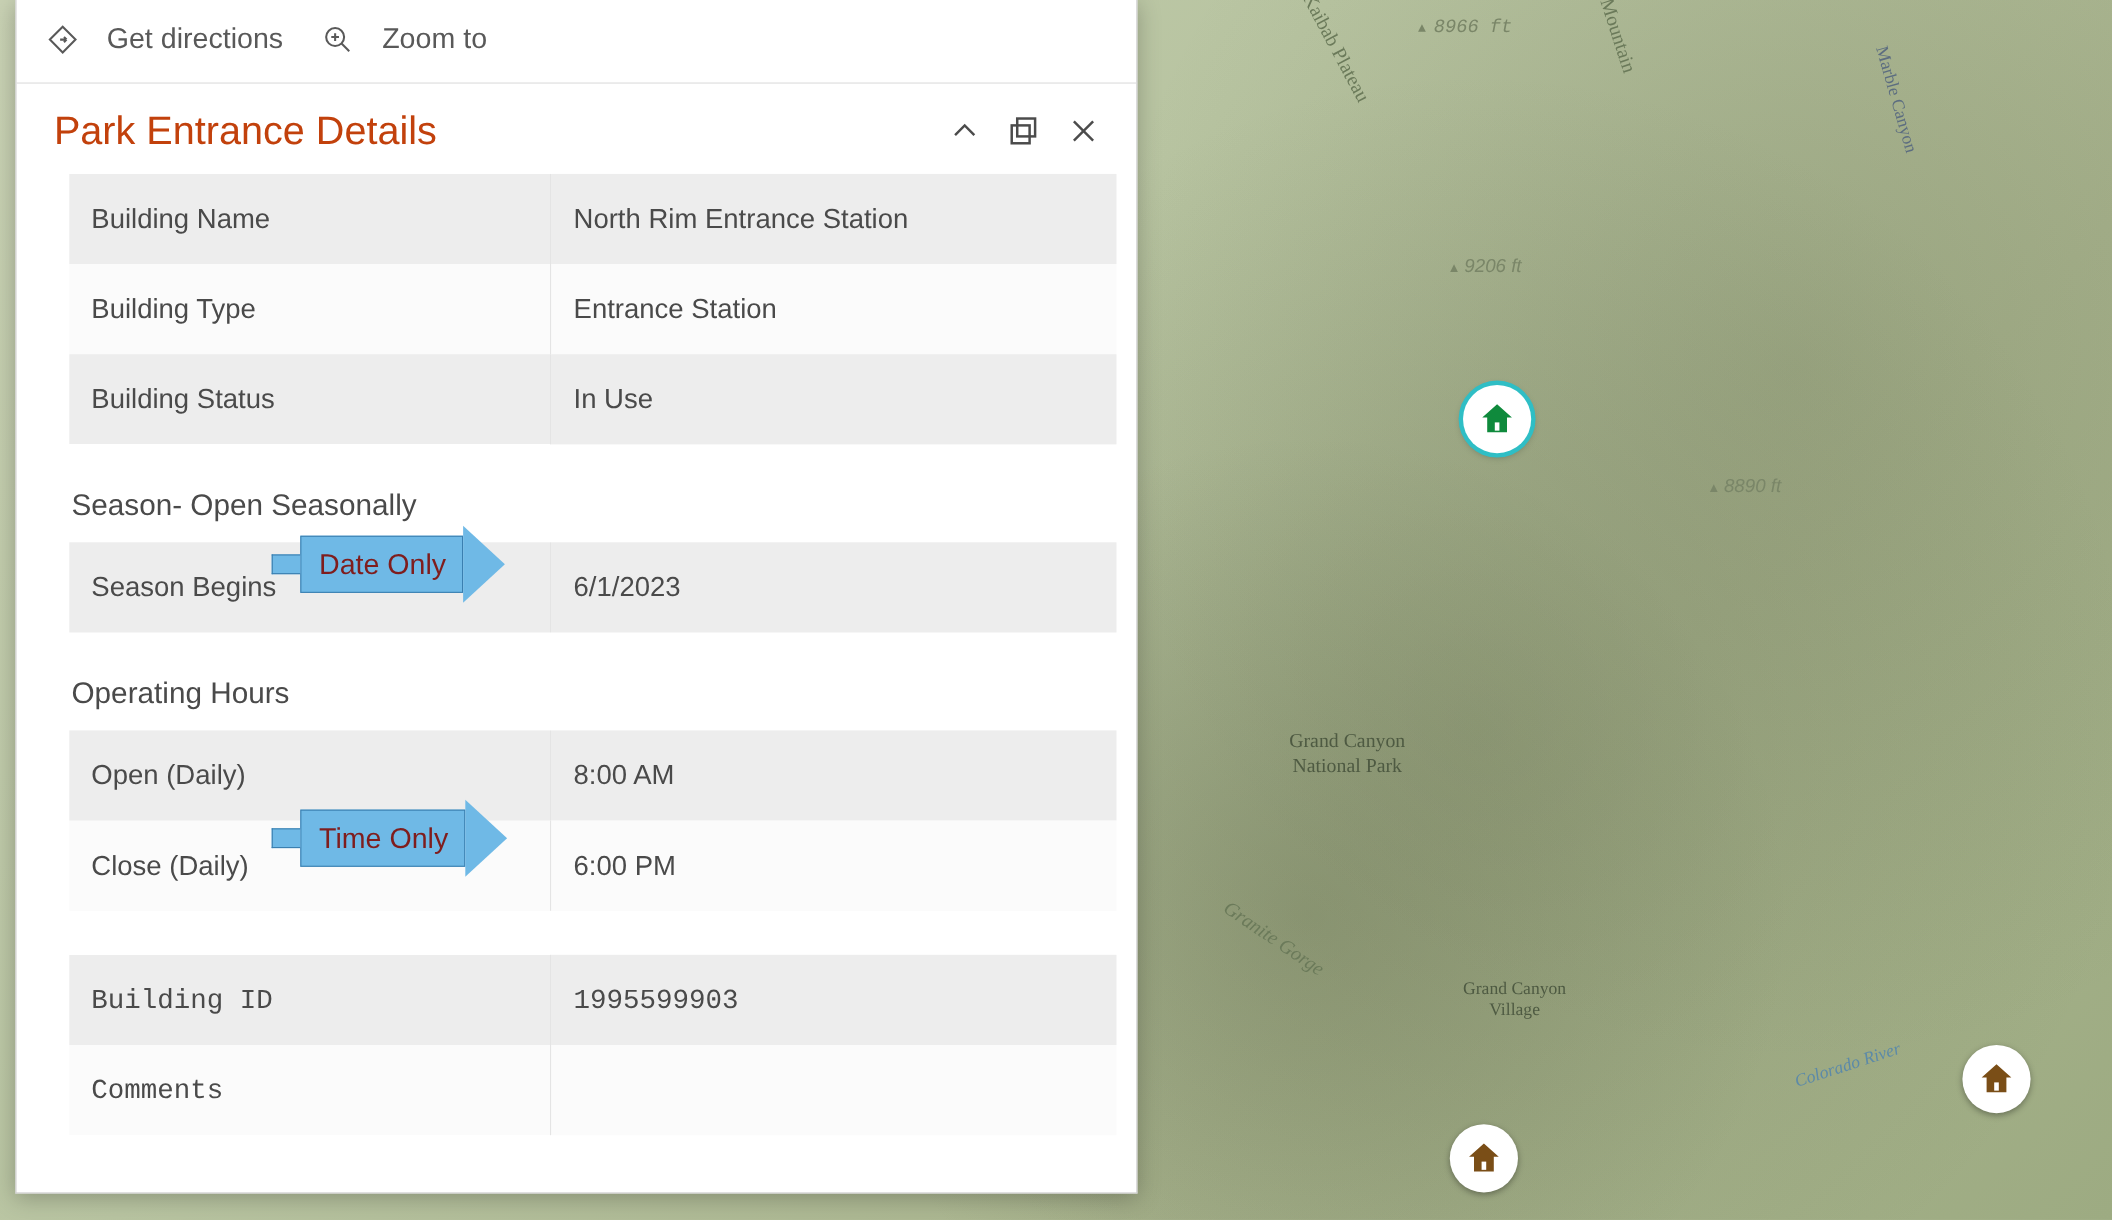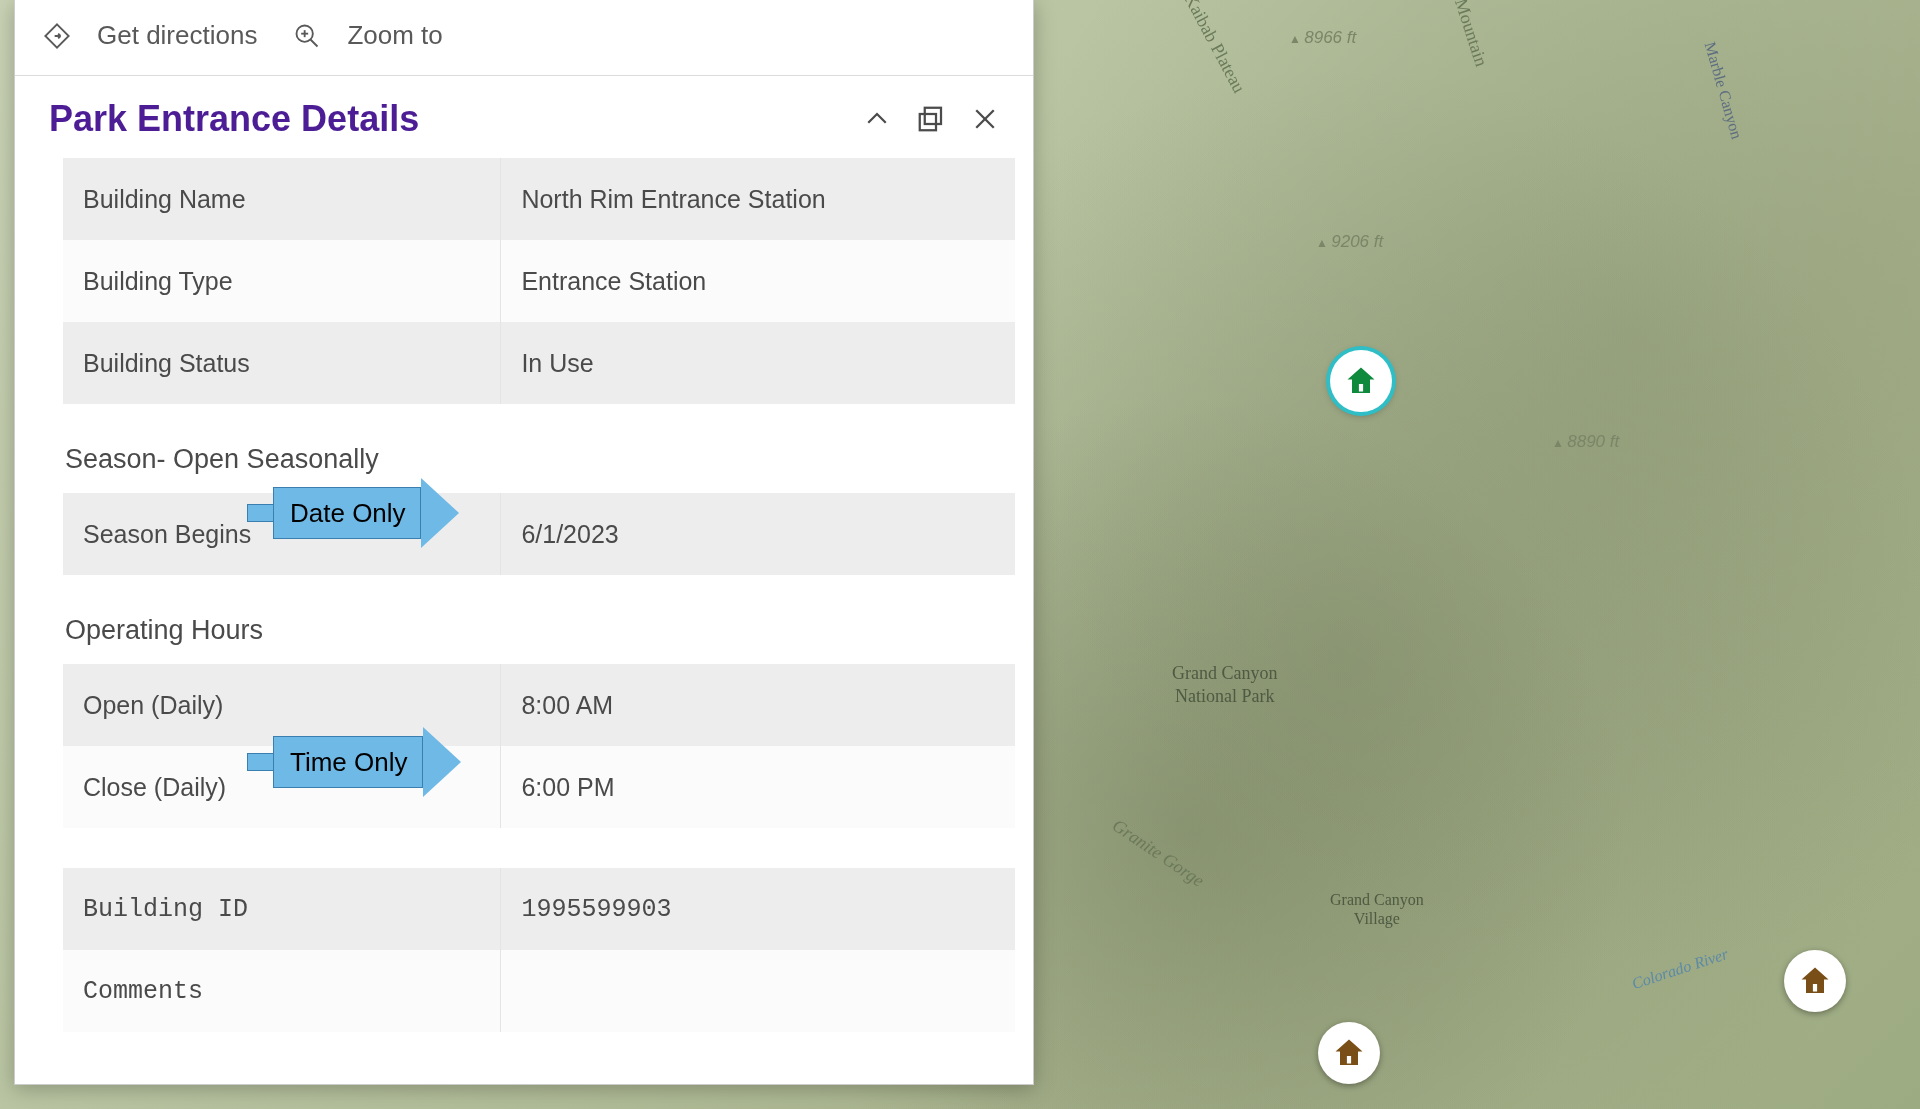--- a/index.html
+++ b/index.html
@@ -64,21 +64,21 @@
     color: #595959; font-size: 26px;
     cursor: pointer; background: none; border: none;
   }
   .action-btn svg { width: 28px; height: 28px; stroke: #595959; fill: none; stroke-width: 1.6; }
 
   .popup-header {
     display: flex; align-items: center;
     padding: 22px 30px 18px 34px;
     gap: 18px;
   }
-  .popup-title { font-size: 36px; color: #4c1d95; font-weight: 700; flex: 1; }
+  .popup-title { font-size: 36px; color: #c2410c; font-weight: 400; flex: 1; }
   .header-icon {
     width: 36px; height: 36px; cursor: pointer;
     display: flex; align-items: center; justify-content: center;
   }
   .header-icon svg { width: 30px; height: 30px; stroke: #4b4b4b; stroke-width: 1.8; fill: none; }
 
   .popup-body {
     flex: 1; overflow-y: scroll;
     padding: 0 18px 20px 48px;
     position: relative;
@@ -104,21 +104,21 @@
     height: 52px;
     display: flex; align-items: center;
     pointer-events: none;
   }
   .callout-body {
     background: #6fb9e6;
     border: 1px solid #3a7fb0;
     height: 100%;
     display: flex; align-items: center;
     padding: 0 14px 0 16px;
-    font-size: 26px; color: #000000;
+    font-size: 26px; color: #7f1d1d;
     white-space: nowrap;
   }
   .callout-tail {
     width: 26px; height: 18px;
     background: #6fb9e6; border: 1px solid #3a7fb0; border-right: none;
     position: absolute; left: -26px; top: 50%; transform: translateY(-50%);
   }
   .callout-head {
     width: 0; height: 0;
     border-top: 35px solid transparent;
@@ -136,21 +136,21 @@
 </style>
 </head>
 <body>
 
 <div class="map">
 
   <span class="map-label" style="left:1198px; top:-10px; transform: rotate(62deg); transform-origin: left top;">Kaibab Plateau</span>
   <span class="map-label" style="left:1470px; top:-4px; transform: rotate(72deg); transform-origin: left top;">Mountain</span>
   <span class="map-label small" style="left:1718px; top:40px; transform: rotate(74deg); transform-origin: left top; color:#5c6d80;">Marble Canyon</span>
 
-  <span class="elev" style="left:1289px; top:28px;">8966 ft</span>
+  <span class="elev" style="left:1289px; top:16px;font-family:Liberation Mono, monospace;">8966 ft</span>
   <span class="elev" style="left:1316px; top:232px;">9206 ft</span>
   <span class="elev" style="left:1552px; top:432px;">8890 ft</span>
 
   <span class="map-label dark" style="left:1172px; top:662px; text-align:center; line-height:1.25; white-space:pre;">Grand Canyon
 National Park</span>
   <span class="map-label" style="left:1120px; top:815px; transform: rotate(34deg); transform-origin:left top; font-style:italic;">Granite Gorge</span>
   <span class="map-label dark small" style="left:1330px; top:890px; text-align:center; line-height:1.2; white-space:pre;">Grand Canyon
 Village</span>
   <span class="map-label small" style="left:1630px; top:960px; color:#5c8aa8; font-style:italic; transform: rotate(-18deg);">Colorado River</span>
 

